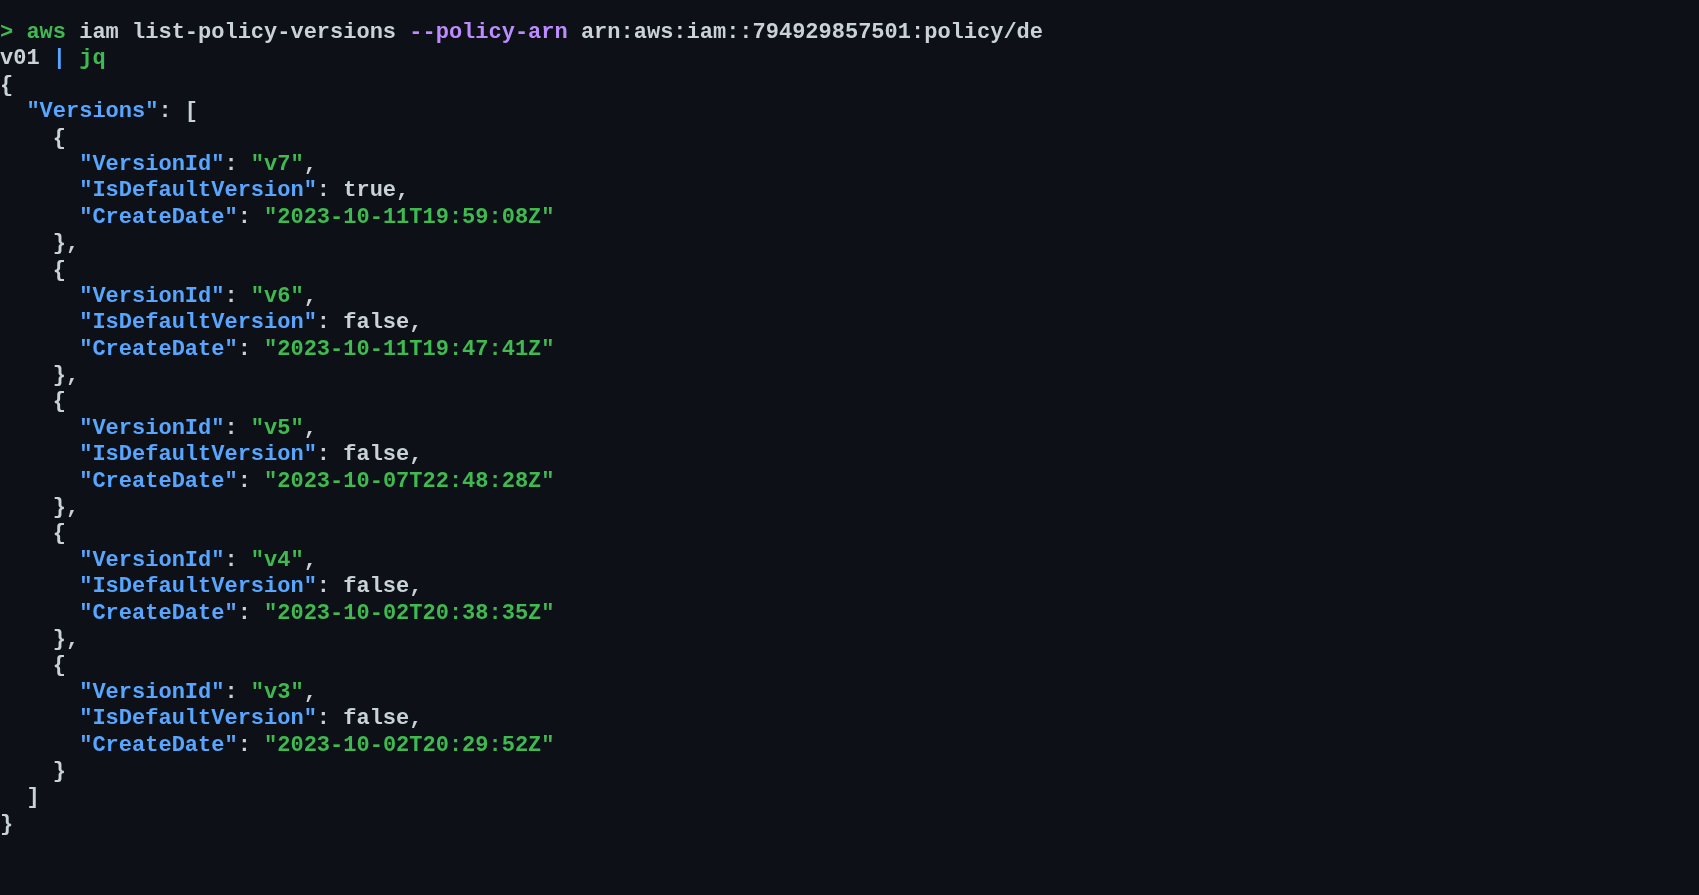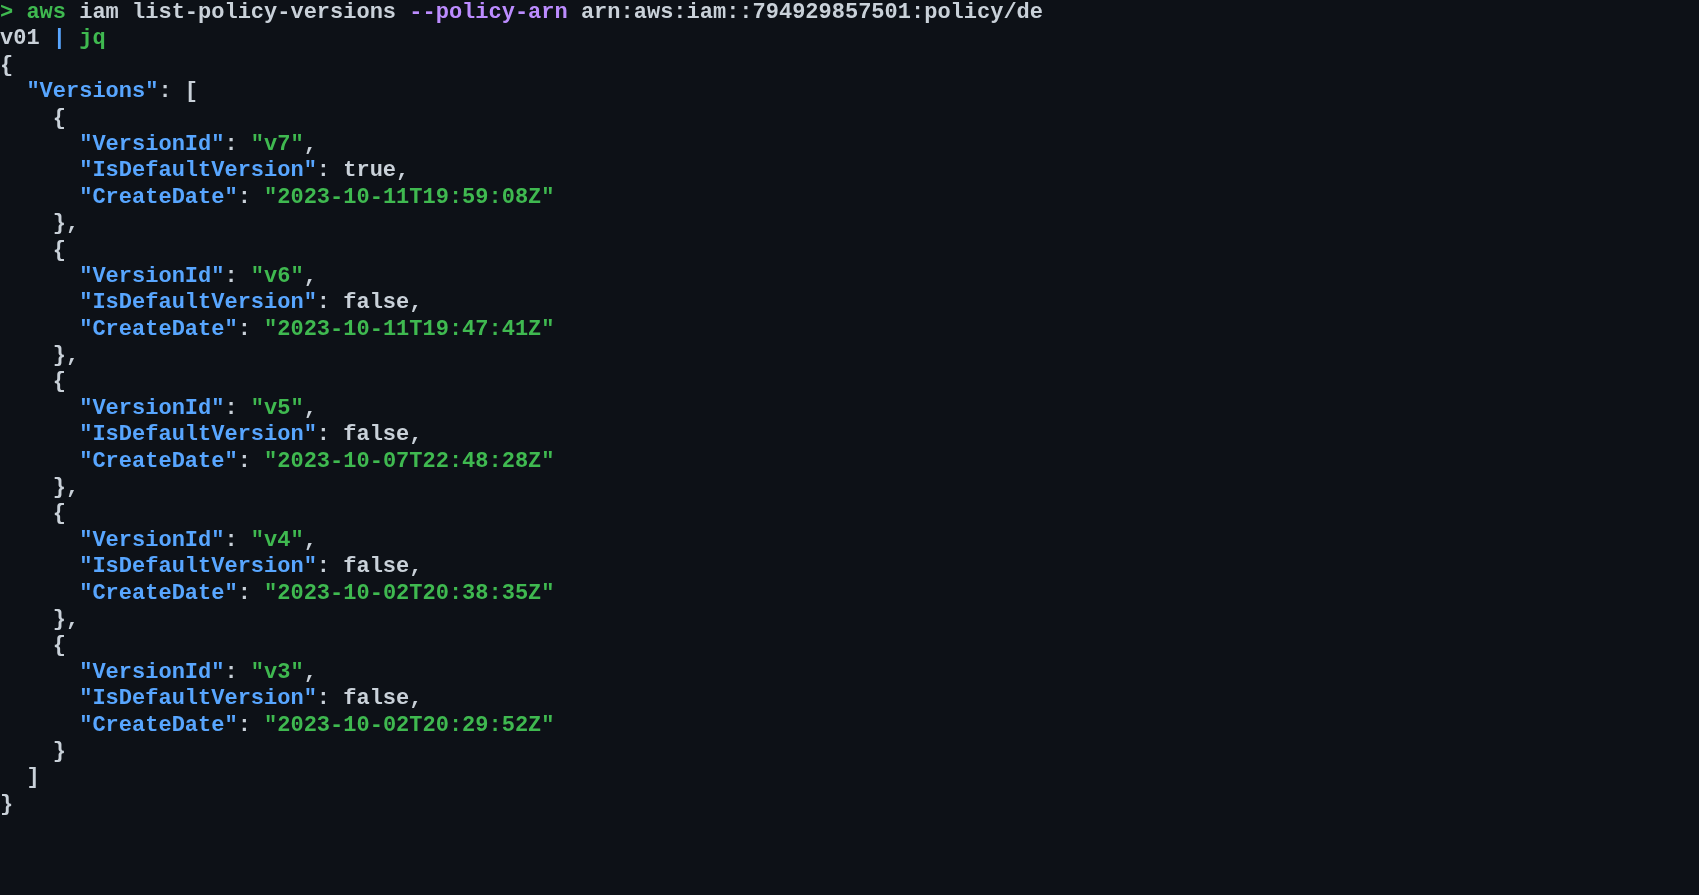--- a/index.html
+++ b/index.html
@@ -14,20 +14,21 @@
       font-size: 22px;
       line-height: 1.2;
       padding: 0;
       font-weight: bold;
       width: 1699px;
       height: 895px;
       overflow: hidden;
     }
     .terminal {
       white-space: pre;
+      margin-top: 20px;
     }
     .prompt-caret {
       color: #3fb950;
     }
     .cmd-aws {
       color: #3fb950;
     }
     .cmd-text {
       color: #c9d1d9;
     }

